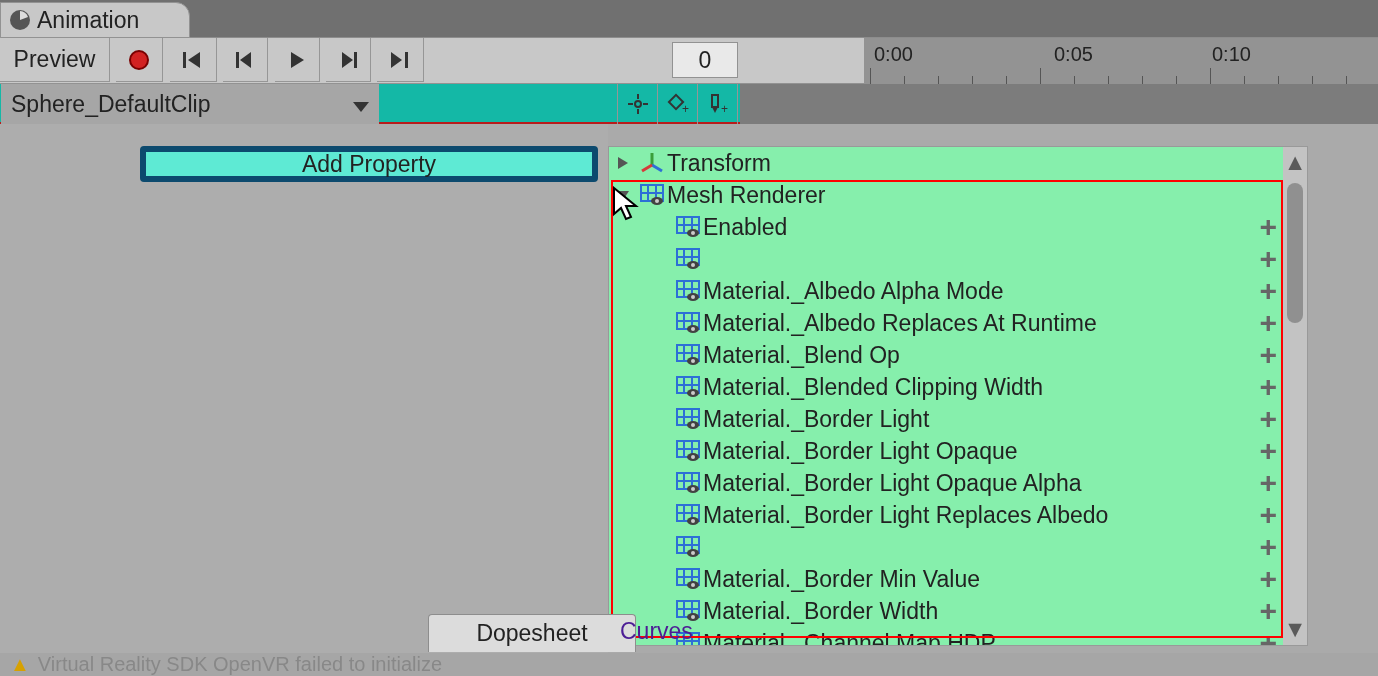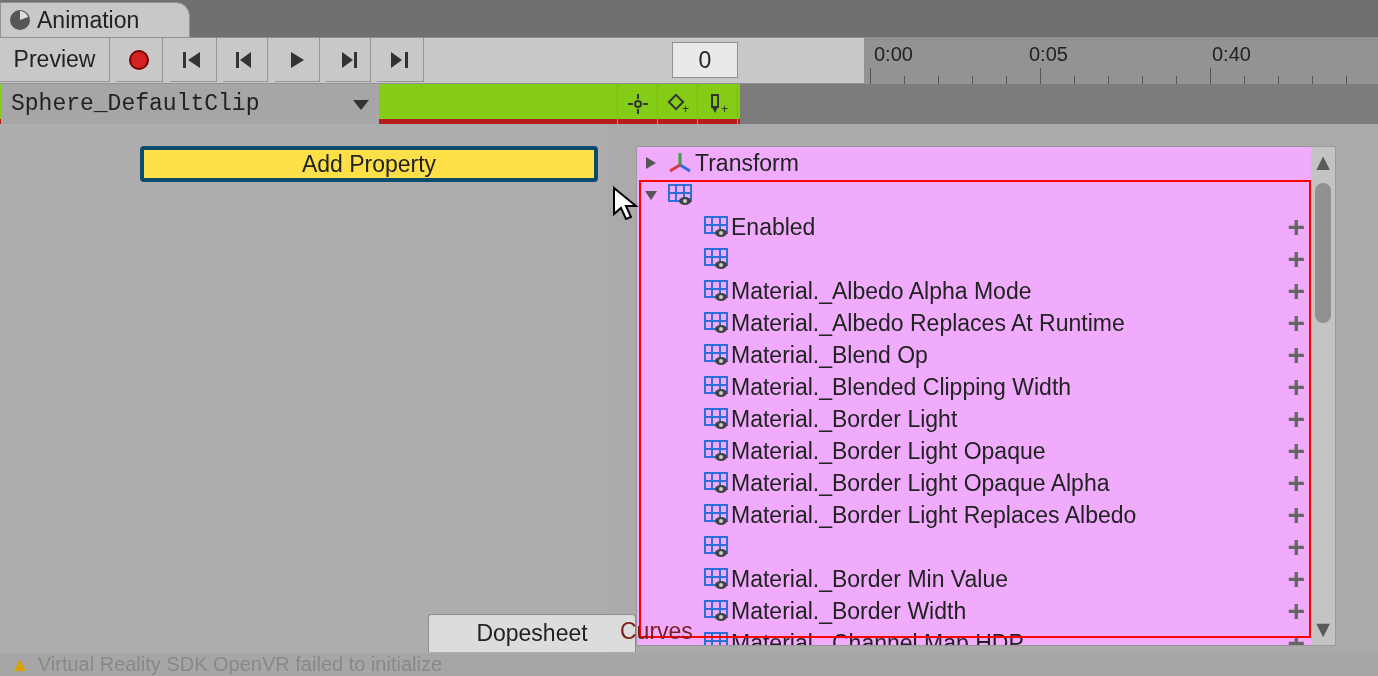--- a/index.html
+++ b/index.html
@@ -13,37 +13,37 @@
   .tab svg{margin-right:6px;}
   
   
   .transport { position:absolute; left:0; top:38px; right:0; height:46px; background:#c8c8c8;  border-bottom:1px solid #929292;}
   .transport .btn { display:inline-flex; align-items:center; justify-content:center; height:44px; border-right:1px solid #969696; border-bottom:1px solid #969696; vertical-align:top; padding:0 12px; background:#c8c8c8;}
   .transport .preview{ width:110px;}
   .transport .framebox{position:absolute; right:640px; top:4px; width:66px; height:36px; background:#e9e9e9; border:1px solid #929292; text-align:center; display:flex; align-items:center; justify-content:center;}
   .transport .rec{color:#d00;}
   
   
-  .cliprow { position:absolute; left:0; top:84px; right:0; height:40px; background:#84cc16; border-bottom:5px solid #b91c1c;font-family:Liberation Mono, monospace;}
+  .cliprow { position:absolute; left:0; top:84px; right:0; height:40px; background:#14b8a6; border-bottom:2px solid #b91c1c;}
   .clipsel{ position:absolute; left:1px; top:0; width:378px; height:40px; background:#a6a6a6; display:flex; align-items:center; padding:0 10px;}
   .clipsel .arrow{margin-left:auto;}
   .smallbtn{ display:inline-flex; align-items:center; justify-content:center; height:40px; width:40px; border-left:1px solid #969696;}
   .clipbtns{position:absolute; right:640px; top:0; height:40px; display:flex; border-right:1px solid #969696;}
   
   
   .ruler{ position:absolute; top:38px; left:822px; right:0; height:46px; background:#939393;margin-left:42px;}
   .ruler2{ position:absolute; top:84px; left:740px; right:0; height:40px; background:#7c7c7c;}
   .rulertxt{position:absolute;top:5px;color:#222;font-size:20px;}
   
   
   .left{ position:absolute; left:0; top:124px; width:608px; bottom:21px; background:#adadad;}
-  .addprop{ position:absolute; left:140px; top:146px; width:458px; height:36px; background:#fde047; border:4px solid #0c4a6e; border-radius:4px; display:flex; align-items:center; justify-content:center;}
-  
-  
-  .popup{ position:absolute; left:636px; top:146px; width:700px; height:500px; background:#f0abfc; border:1px solid #999; overflow:hidden;}
+  .addprop{ position:absolute; left:140px; top:146px; width:458px; height:36px; background:#5eead4; border:6px solid #0c4a6e; border-radius:4px; display:flex; align-items:center; justify-content:center;}
+  
+  
+  .popup{ position:absolute; left:608px; top:146px; width:700px; height:500px; background:#86efac; border:1px solid #999; overflow:hidden;}
   .popup .scroll{position:absolute; right:0; top:0; bottom:0; width:24px;background:#c3c3c3;}
   .popup .scrollthumb{position:absolute; left:4px; right:4px; top:36px; height:140px;background:#909090;border-radius:8px;}
   .popup .scrolltri{position:absolute; left:4px; right:4px; color:#5a5a5a;display:flex;justify-content:center;}
   .popup .row{ height:32px;display:flex; align-items:center; padding-right:30px;}
   .popup .tog{width:28px;display:inline-flex;justify-content:center;color:#444;}
   .popup .ico{width:30px;display:inline-flex;align-items:center;justify-content:center;}
   .popup .lbl{flex:0 0 auto;}
   .popup .plus{margin-left:auto; color:#666; font-weight:bold;font-size:30px;}
   .popup .indent2{padding-left:64px;}
   .popup .redbox{position:absolute; left:2px; top:33px; width:672px; height:458px; border:2px solid #ff0000; pointer-events:none;}
@@ -145,22 +145,22 @@
             <rect x="5" y="2" width="6" height="12" fill="none" stroke="#333" stroke-width="2"></rect>
             <polygon points="5,14 11,14 8,20" fill="#333"></polygon>
             <text x="14" y="20" font-size="12" fill="#333">+</text>
           </svg>
         </span>
     </div>
   </div>
 
   <div class="ruler">
     <span class="rulertxt" style="left:10px">0:00</span>
-    <span class="rulertxt" style="left:165px">0:05</span>
-    <span class="rulertxt" style="left:348px">0:40</span>
+    <span class="rulertxt" style="left:190px">0:05</span>
+    <span class="rulertxt" style="left:348px">0:10</span>
     <span class="rulertxt" style="left:520px">0:15</span>
     <div class="ticks">
         <div class="tick" style="left: 6px; height: 16px;"></div>
         <div class="tick" style="left: 40px; height: 8px;"></div>
         <div class="tick" style="left: 74px; height: 8px;"></div>
         <div class="tick" style="left: 108px; height: 8px;"></div>
         <div class="tick" style="left: 142px; height: 8px;"></div>
         <div class="tick" style="left: 176px; height: 16px;"></div>
         <div class="tick" style="left: 210px; height: 8px;"></div>
         <div class="tick" style="left: 244px; height: 8px;"></div>
@@ -207,20 +207,21 @@
       <span class="ico">
           <svg class="gridico" width="24" height="22">
             <rect x="1" y="1" width="22" height="16" fill="none" stroke="#2d6fd6" stroke-width="2"></rect>
             <line x1="8" y1="1" x2="8" y2="17" stroke="#2d6fd6" stroke-width="2"></line>
             <line x1="16" y1="1" x2="16" y2="17" stroke="#2d6fd6" stroke-width="2"></line>
             <line x1="1" y1="9" x2="23" y2="9" stroke="#2d6fd6" stroke-width="2"></line>
             <ellipse cx="17" cy="17" rx="6" ry="4" fill="#424242"></ellipse>
             <circle cx="17" cy="17" r="2" fill="#ccc"></circle>
           </svg>
         </span>
+      <span class="lbl">Mesh Renderer</span>
     </div>
     <div id="prop-list">
         <div class="row indent2">
           <span class="ico">
             <svg class="gridico" width="24" height="22">
               <rect x="1" y="1" width="22" height="16" fill="none" stroke="#2d6fd6" stroke-width="2"></rect>
               <line x1="8" y1="1" x2="8" y2="17" stroke="#2d6fd6" stroke-width="2"></line>
               <line x1="16" y1="1" x2="16" y2="17" stroke="#2d6fd6" stroke-width="2"></line>
               <line x1="1" y1="9" x2="23" y2="9" stroke="#2d6fd6" stroke-width="2"></line>
               <ellipse cx="17" cy="17" rx="6" ry="4" fill="#424242"></ellipse>
@@ -417,20 +418,20 @@
       <div class="scrollthumb"></div>
       <div class="scrolltri" style="bottom:2px">▼</div>
     </div>
   </div>
 
   <svg class="cursor" width="28" height="36" viewBox="0 0 28 36">
       <polygon points="2,2 2,28 9,22 14,33 19,31 14,20 24,20" fill="#fff" stroke="#000" stroke-width="2"></polygon>
     </svg>
 
   <div class="dope">Dopesheet</div>
-  <div style="position:absolute;bottom:31px;left:620px;color:#7f1d1d;">Curves</div>
+  <div style="position:absolute;bottom:31px;left:620px;color:#4c1d95;">Curves</div>
 
   <div class="status">
     <span class="warn">▲</span>
     <span style="opacity:.3">Virtual Reality SDK OpenVR failed to initialize</span>
   </div>
 
 </div>
 
 </body></html>

